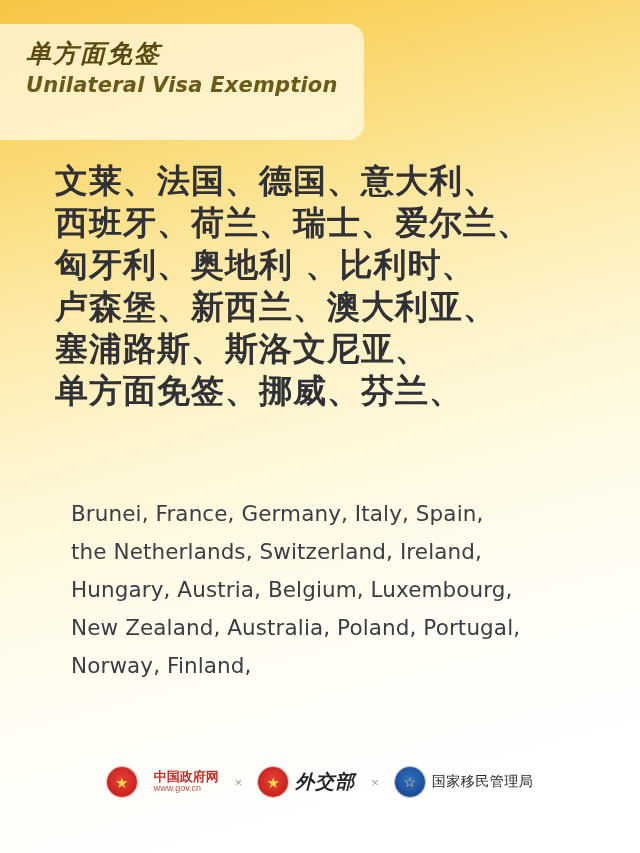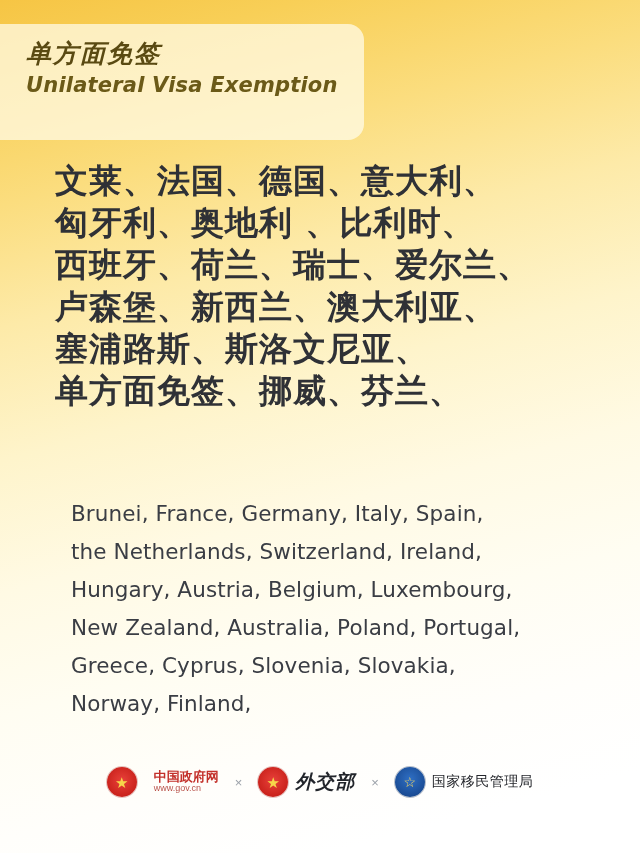--- a/index.html
+++ b/index.html
@@ -191,33 +191,32 @@
 
 <div class="card">
 
   <div class="title-plaque">
     <div class="title-cn">单方面免签</div>
     <div class="title-en">Unilateral Visa Exemption</div>
   </div>
 
   <div class="cn-list">
     <div class="cn-line">文莱、法国、德国、意大利、</div>
+    <div class="cn-line">西班牙、荷兰、瑞士、爱尔兰、</div>
     <div class="cn-line">匈牙利、奥地利 、比利时、</div>
-    <div class="cn-line">西班牙、荷兰、瑞士、爱尔兰、</div>
     <div class="cn-line">卢森堡、新西兰、澳大利亚、</div>
     <div class="cn-line">塞浦路斯、斯洛文尼亚、</div>
     <div class="cn-line">单方面免签、挪威、芬兰、</div>
   </div>
 
   <div class="en-list">
     <div class="en-line">Brunei, France, Germany, Italy, Spain,</div>
     <div class="en-line">the Netherlands, Switzerland, Ireland,</div>
     <div class="en-line">Hungary, Austria, Belgium, Luxembourg,</div>
     <div class="en-line">New Zealand, Australia, Poland, Portugal,</div>
-    <div class="en-line">Greece, Cyprus, Slovenia, Slovakia,</div>
     <div class="en-line">Norway, Finland,</div>
   </div>
 
   <div class="footer">
 
     <div class="footer-item">
       <span class="emblem"></span>
       <span class="gov-text">
         <span class="gov-name">中国政府网</span>
         <span class="gov-url">www.gov.cn</span>

